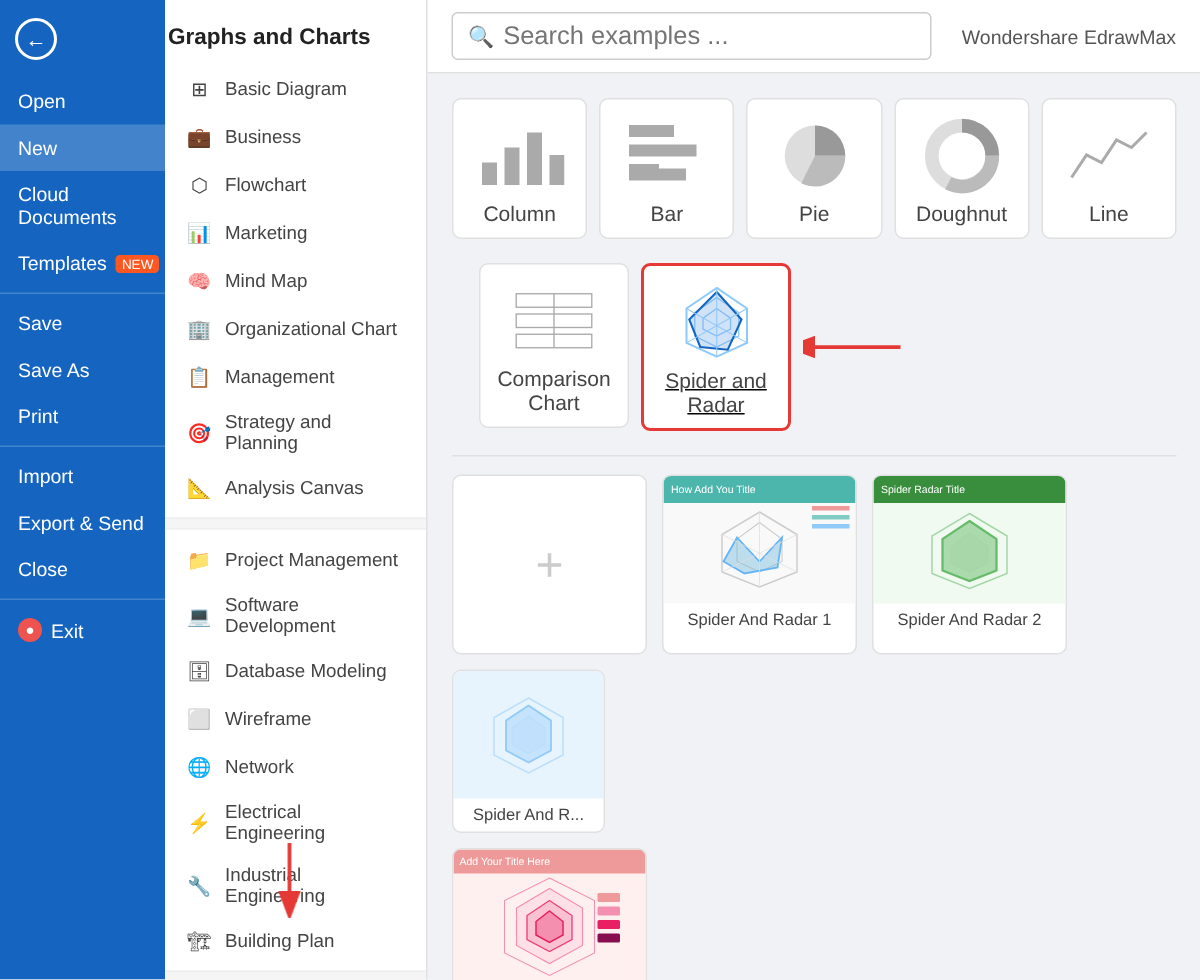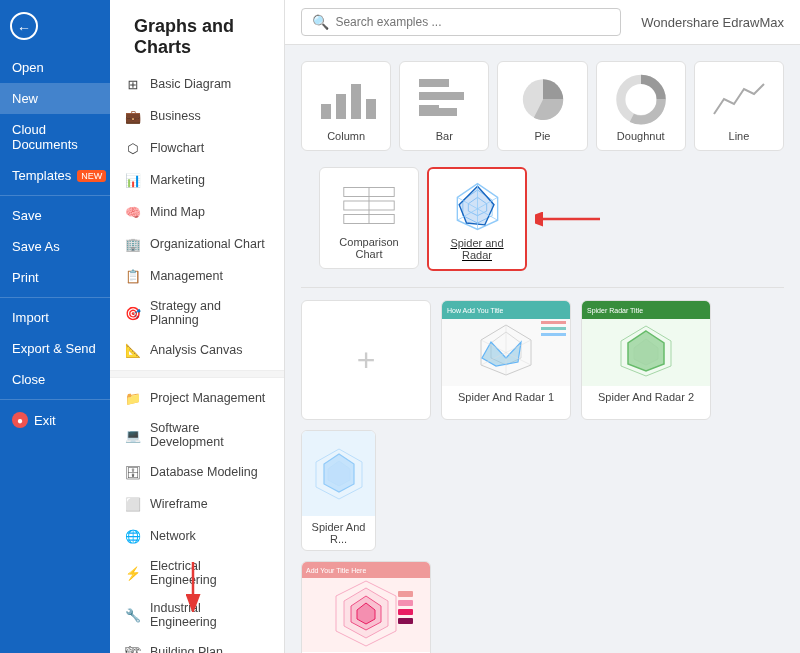--- a/index.html
+++ b/index.html
@@ -53,23 +53,23 @@
     
     .category-panel {
       width: 175px;
       background: white;
       height: 100%;
       overflow-y: auto;
       flex-shrink: 0;
       border-right: 1px solid #e0e0e0;
     }
     .category-panel-title {
-      font-size: 18px;
+      font-size: 15px;
       font-weight: 600;
-      padding: 16px 24px 10px;
+      padding: 16px 2px 10px;
       color: #222;
     }
     .cat-item {
       display: flex;
       align-items: center;
       gap: 8px;
       padding: 7px 14px;
       cursor: pointer;
       color: #444;
       font-size: 12.5px;
@@ -104,21 +104,21 @@
       border: 1px solid #ccc;
       border-radius: 4px;
       padding: 5px 10px;
       background: white;
       gap: 6px;
       width: 320px;
     }
     .search-box input {
       border: none;
       outline: none;
-      font-size: 12px;
+      font-size: 17px;
       color: #000000;
       width: 100%;
     }
     .search-icon-svg { color: #888; font-size: 14px; }
 
     .content-area {
       flex: 1;
       overflow-y: auto;
       padding: 16px;
       background: #f0f2f5;
@@ -128,21 +128,21 @@
       border: 1px solid #e0e0e0;
       border-radius: 6px;
       width: 100px;
       display: flex;
       flex-direction: column;
       align-items: center;
       padding: 12px 8px 8px;
       cursor: pointer;
     }
     .template-card .card-icon { width: 60px; height: 50px; display: flex; align-items: center; justify-content: center; }
-    .template-card .card-label { font-size: 11px; color: #444; text-align: center; margin-top: 6px; }
+    .template-card .card-label { font-size: 14px; color: #444; text-align: center; margin-top: 6px; }
 
     
     .template-card-large {
       background: white;
       border: 1px solid #e0e0e0;
       border-radius: 6px;
       width: 130px;
       cursor: pointer;
       overflow: hidden;
     }
@@ -494,21 +494,21 @@
 
           <svg viewBox="0 0 80 60" width="80" height="60" style="margin-top:14px;">
             <polygon points="40,5 65,20 65,45 40,55 15,45 15,20" fill="none" stroke="#a5d6a7" stroke-width="1"></polygon>
             <polygon points="40,10 58,22 58,43 40,50 22,43 22,22" fill="rgba(102,187,106,0.5)" stroke="#66bb6a" stroke-width="1.5"></polygon>
             <polygon points="40,18 52,27 52,38 40,44 28,38 28,27" fill="rgba(165,214,167,0.5)" stroke="#a5d6a7" stroke-width="1"></polygon>
           </svg>
         </div>
         <div class="card-label">Spider And Radar 2</div>
       </div>
 
-      <div class="template-card-large" style="width:75px;">
+      <div class="template-card-large" style="width:102px;">
         <div class="preview-area" style="background:#e8f4fd;">
           <svg viewBox="0 0 70 60" width="70" height="60">
             <polygon points="35,5 58,18 58,43 35,55 12,43 12,18" fill="none" stroke="#bbdefb" stroke-width="1"></polygon>
             <polygon points="35,10 50,20 50,40 35,48 20,40 20,20" fill="rgba(144,202,249,0.4)" stroke="#90caf9" stroke-width="1.2"></polygon>
             <polygon points="35,17 46,25 46,36 35,42 24,36 24,25" fill="rgba(187,222,251,0.5)" stroke="#bbdefb" stroke-width="0.8"></polygon>
           </svg>
         </div>
         <div class="card-label">Spider And R...</div>
       </div>
 

